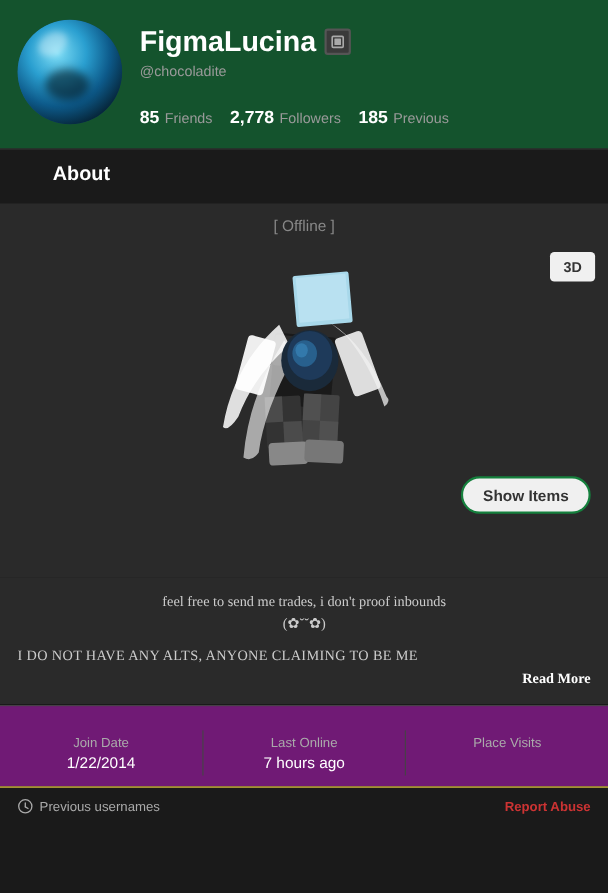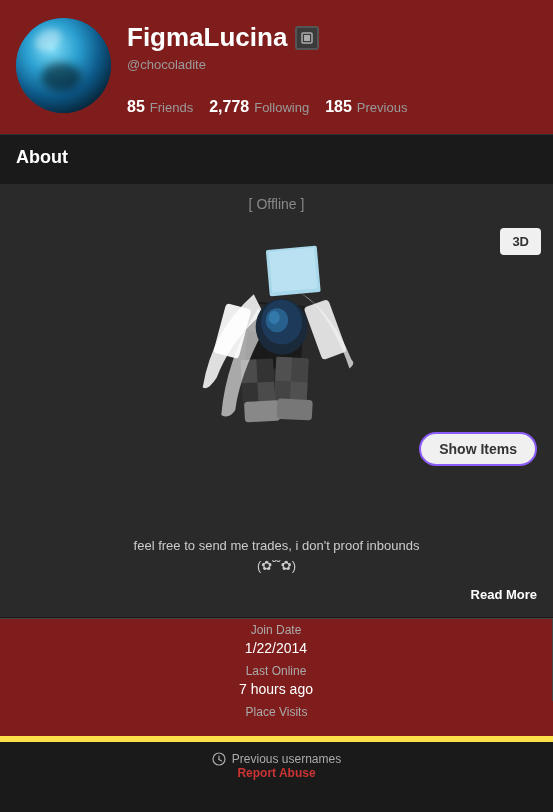--- a/index.html
+++ b/index.html
@@ -7,21 +7,21 @@
       width: 553px;
       min-height: 812px;
       background-color: #1a1a1a;
       font-family: 'Arial', sans-serif;
       color: #e0e0e0;
       overflow-x: hidden;
     }
 
     
     .profile-header {
-      background-color: #7f1d1d;
+      background-color: #14532d;
       padding: 18px 16px 18px 16px;
       display: flex;
       align-items: flex-start;
       gap: 16px;
     }
 
     .avatar-container {
       width: 95px;
       height: 95px;
       border-radius: 50%;
@@ -133,20 +133,21 @@
     
     .about-section {
       padding: 12px 16px 8px 16px;
     }
 
     .about-title {
       font-size: 18px;
       font-weight: bold;
       color: #ffffff;
       margin-bottom: 0;
+      margin-left: 32px;
     }
 
     
     .character-display {
       background-color: #2a2a2a;
       margin: 8px 0 0 0;
       padding: 0;
       position: relative;
       min-height: 340px;
     }
@@ -185,32 +186,33 @@
       width: 220px;
       height: 260px;
     }
 
     .show-items-btn {
       position: absolute;
       bottom: 14px;
       right: 16px;
       background: #f0f0f0;
       color: #333;
-      border: 2px solid #8b5cf6;
+      border: 2px solid #15803d;
       border-radius: 20px;
       padding: 7px 18px;
       font-size: 14px;
       font-weight: bold;
       cursor: pointer;
     }
 
     
     .bio-section {
       background-color: #2a2a2a;
       padding: 12px 16px 14px 16px;
+      font-family: Liberation Serif, serif;
     }
 
     .bio-text {
       font-size: 13px;
       color: #cccccc;
       text-align: center;
       margin-bottom: 10px;
       line-height: 1.5;
     }
 
@@ -232,26 +234,25 @@
     .read-more-link {
       font-size: 13px;
       font-weight: bold;
       color: #ffffff;
       cursor: pointer;
       text-decoration: none;
     }
 
     
     .stats-row {
-      background-color: #7f1d1d;
+      background-color: #701a75;
       display: flex;
       border-top: 1px solid #444;
-      padding: 0 0 10px 0;
+      padding: 22px 0 10px 0;
       margin-top: 1px;
-      flex-direction: column;
     }
 
     .stats-cell {
       flex: 1;
       text-align: center;
       border-right: 1px solid #444;
       padding: 4px 8px;
     }
 
     .stats-cell:last-child {
@@ -266,26 +267,25 @@
 
     .stats-cell-value {
       font-size: 14px;
       font-weight: normal;
       color: #ffffff;
     }
 
     
     .footer-row {
       background-color: #1a1a1a;
-      border-top: 6px solid #fde047;
+      border-top: 1px solid #fde047;
       padding: 10px 16px;
       display: flex;
       justify-content: space-between;
       align-items: center;
-      flex-direction: column;
     }
 
     .prev-usernames {
       display: flex;
       align-items: center;
       gap: 6px;
       font-size: 12px;
       color: #aaaaaa;
       cursor: pointer;
     }
@@ -325,21 +325,21 @@
       </div>
     </div>
     <div class="profile-username">@chocoladite</div>
     <div class="profile-stats">
       <div class="stat-item">
         <span class="stat-number">85</span>
         <span class="stat-label">Friends</span>
       </div>
       <div class="stat-item">
         <span class="stat-number">2,778</span>
-        <span class="stat-label">Following</span>
+        <span class="stat-label">Followers</span>
       </div>
       <div class="stat-item">
         <span class="stat-number">185</span>
         <span class="stat-label">Previous</span>
       </div>
     </div>
   </div>
 </div>
 
 <div class="divider"></div>
@@ -387,20 +387,21 @@
     </svg>
     <button class="show-items-btn">Show Items</button>
   </div>
 </div>
 
 <div class="bio-section">
   <div class="bio-text">
     <span>feel free to send me trades, i don't proof inbounds</span><br>
     <span>(✿˘˘✿)</span>
   </div>
+  <div class="bio-warning">I DO NOT HAVE ANY ALTS, ANYONE CLAIMING TO BE ME</div>
   <div class="read-more">
     <a class="read-more-link">Read More</a>
   </div>
 </div>
 
 <div class="stats-row">
   <div class="stats-cell">
     <div class="stats-cell-label">Join Date</div>
     <div class="stats-cell-value">1/22/2014</div>
   </div>

